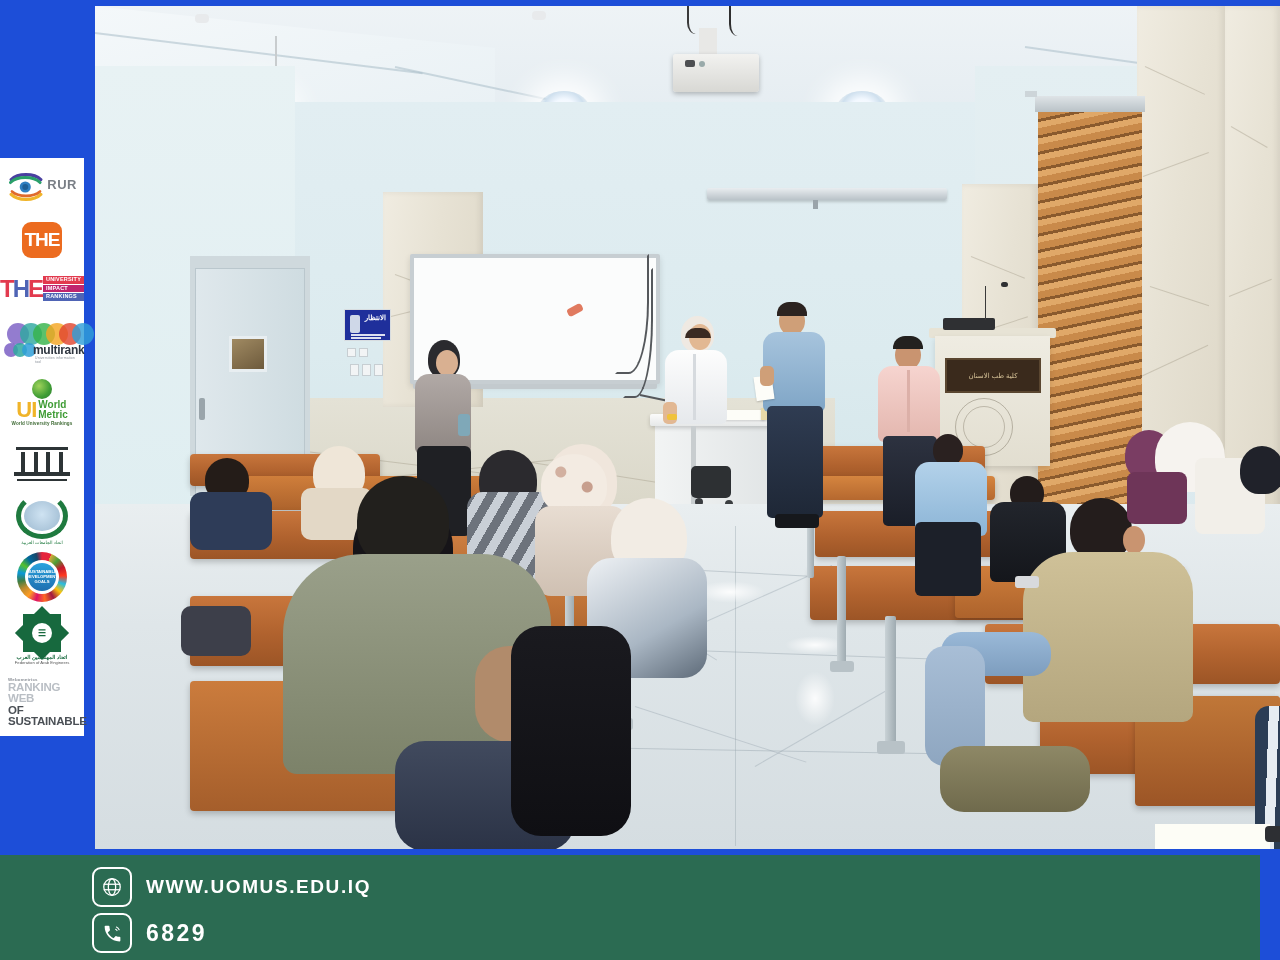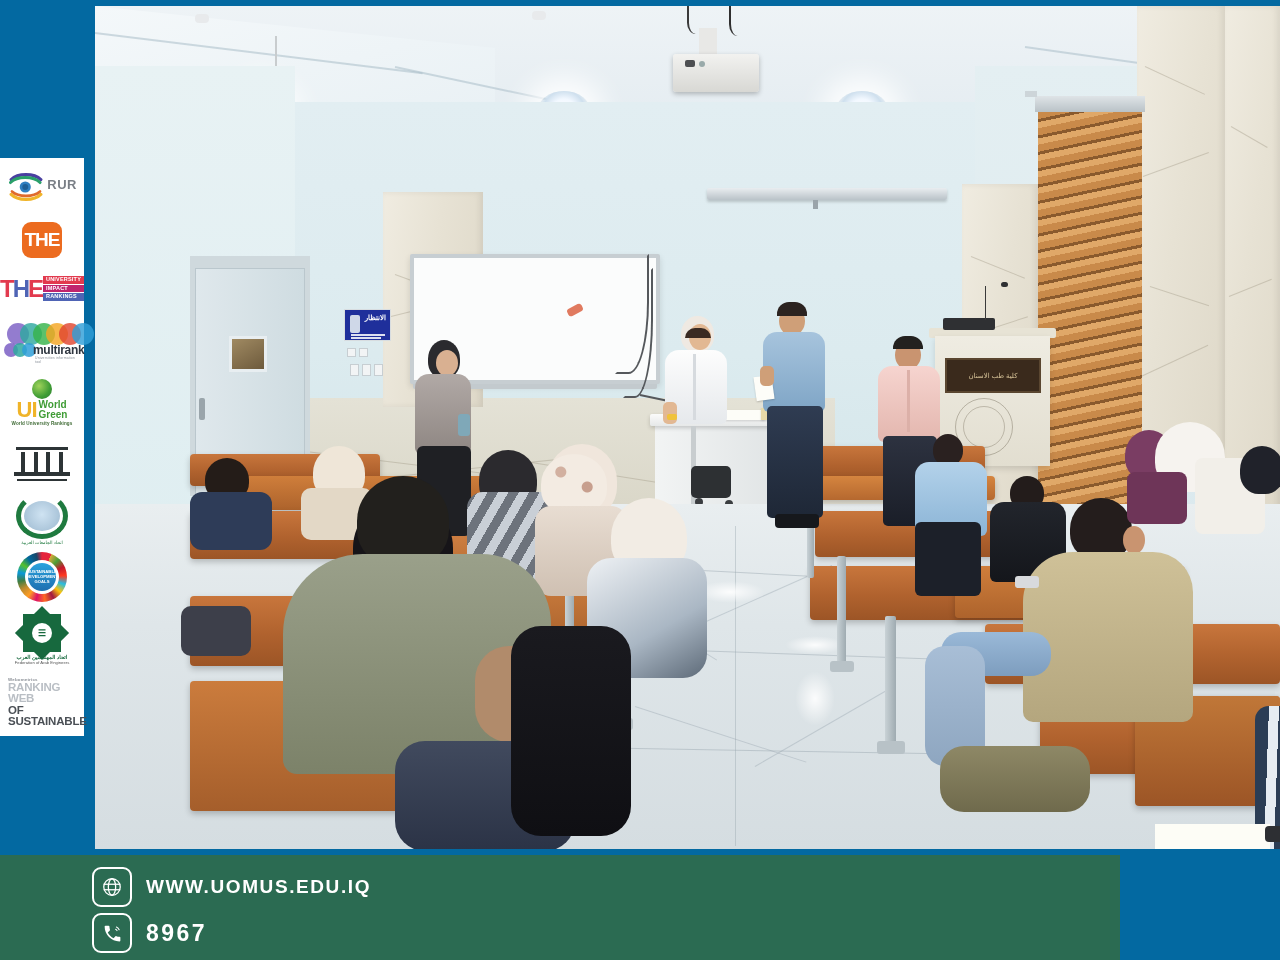--- a/index.html
+++ b/index.html
@@ -3,21 +3,21 @@
 <meta charset="utf-8">
 <style>
   html,body{margin:0;padding:0;}
   body{
     width:1280px;height:960px;overflow:hidden;
     background:#2b6b52;
     font-family:"Liberation Sans", sans-serif;
     position:relative;
   }
   
-  #page{position:absolute;inset:0;background:#0369a1;}
+  #page{position:absolute;inset:0;background:#1d4ed8;}
 
   
   #sidebar{
     position:absolute;left:0;top:158px;width:84px;height:578px;
     background:#ffffff;
     display:flex;flex-direction:column;align-items:center;
     justify-content:space-between;
     padding:6px 0 8px 0;box-sizing:border-box;
   }
   .logo{width:74px;display:flex;align-items:center;justify-content:center;}
@@ -211,21 +211,21 @@
     border-radius:4px;box-shadow:0 3px 6px rgba(0,0,0,.22);}
   .bench-leg{background:linear-gradient(90deg,#c9d2d6,#9fabb1);border-radius:2px;}
   .bench-foot{background:#b8c2c7;border-radius:3px;}
 
   
   .head{border-radius:50%;}
   .body{border-radius:14px 14px 6px 6px;}
   .hijab{border-radius:50% 50% 42% 42%;}
 
   
-  #footer{position:absolute;left:0;top:855px;width:1120px;height:105px;background:#2b6b52;}
+  #footer{position:absolute;left:0;top:855px;width:1260px;height:105px;background:#2b6b52;}
   .contact{position:absolute;display:flex;align-items:center;gap:14px;}
   .ic{width:36px;height:36px;border:2px solid #ffffff;border-radius:9px;
     display:flex;align-items:center;justify-content:center;color:#fff;}
   .ctext{color:#fff;font-weight:700;letter-spacing:1.6px;}
 </style>
 </head>
 <body>
 
 <div id="page">
 
@@ -280,21 +280,21 @@
       </div>
     </div>
 
     <div class="logo">
       <div class="ugm">
         <div class="globe"></div>
         <div class="row">
           <span class="ui">UI</span>
           <span class="gm">
             <b>World</b>
-            <b>Green</b>
+            <b>Metric</b>
           </span>
         </div>
         <div class="cap">World University Rankings</div>
       </div>
     </div>
 
     <div class="logo">
       <div class="temple">
         <span class="roof"></span>
         <span class="cols">
@@ -599,18 +599,18 @@
     </div>
 
     <div class="contact" style="left:92px;top:58px;">
       <span class="ic">
         <svg viewBox="0 0 24 24" width="21" height="21" fill="#fff">
           <path d="M6.6 10.8c1.4 2.8 3.8 5.2 6.6 6.6l2.2-2.2c.3-.3.7-.4 1-.2 1.1.4 2.3.6 3.6.6.6 0 1 .4 1 1V20c0 .6-.4 1-1 1C10.6 21 3 13.4 3 4c0-.6.4-1 1-1h3.5c.6 0 1 .4 1 1 0 1.2.2 2.4.6 3.6.1.3 0 .7-.2 1l-2.3 2.2z"></path>
           <path d="M16.5 4.6a6.2 6.2 0 0 1 3.1 3.1" stroke="#fff" stroke-width="1.2" fill="none" stroke-linecap="round"></path>
           <path d="M15.6 7.1a3.4 3.4 0 0 1 1.6 1.6" stroke="#fff" stroke-width="1.2" fill="none" stroke-linecap="round"></path>
         </svg>
       </span>
-      <span class="ctext" style="font-size:23px;letter-spacing:2.5px;">8967</span>
+      <span class="ctext" style="font-size:23px;letter-spacing:2.5px;">6829</span>
     </div>
 
   </div>
 
 </div>
 
 </body></html>

